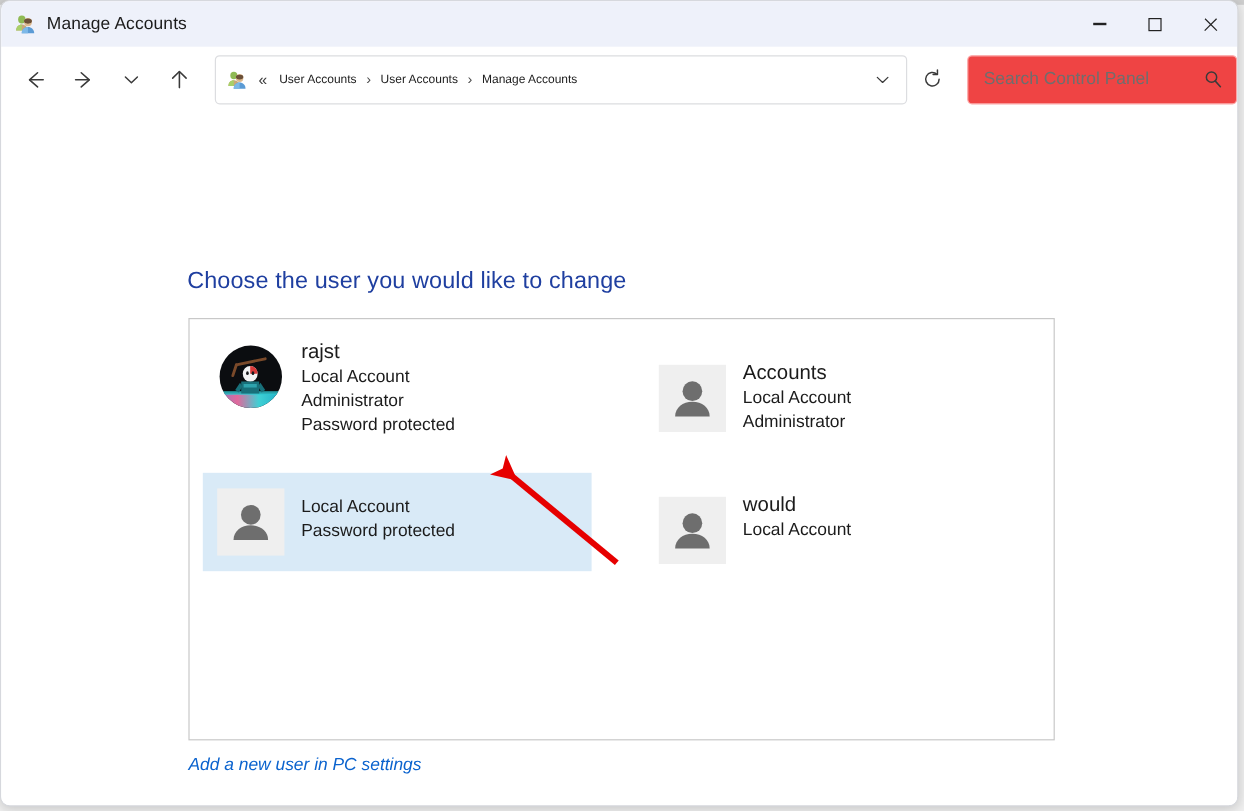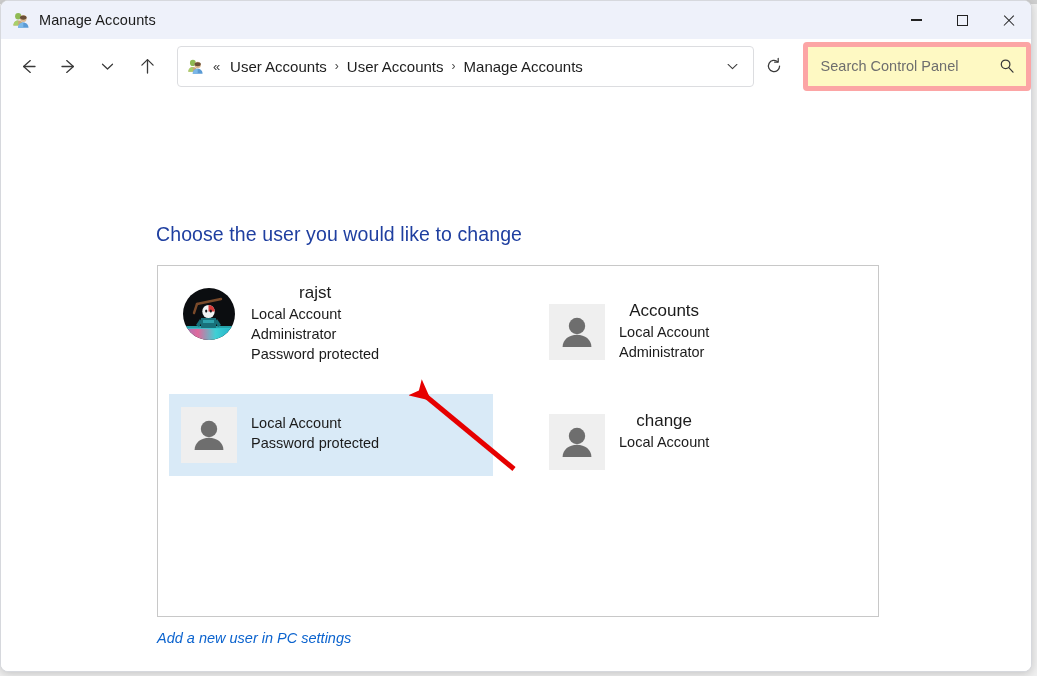--- a/index.html
+++ b/index.html
@@ -146,21 +146,21 @@
     width: 17px; height: 17px;
     flex: none;
   }
   #addr-chevrons {
     margin-left: 9px;
     font-size: 13px;
     color: #3b3b3b;
     letter-spacing: -1px;
   }
   .crumb {
-    font-size: 15px;
+    font-size: 10px;
     color: #1d1d1d;
     padding: 3px 4px;
     border-radius: 3px;
     cursor: default;
     white-space: nowrap;
   }
   #crumb-user1 { margin-left: 7px; }
   .crumb-sep {
     font-size: 12px;
     color: #4a4a4a;
@@ -179,23 +179,23 @@
     width: 32px; height: 32px;
     display: flex; align-items: center; justify-content: center;
     border-radius: 4px;
     cursor: default;
   }
 
   #searchbox {
     margin-left: 15px;
     width: 252px;
     height: 39px;
-    border: 5px solid #fca5a5;
+    border: 1px solid #fca5a5;
     border-radius: 4px;
-    background: #fef9c3;
+    background: #ef4444;
     display: flex;
     align-items: center;
     position: relative;
   }
   #search-input {
     border: 0;
     outline: none;
     background: transparent;
     margin-left: 11px;
     width: 200px;
@@ -261,21 +261,20 @@
   .acct-avatar.photo { background: transparent; }
   .acct-text {
     margin-left: 14px;
     margin-top: -4px;
   }
   .acct-name {
     font-size: 17px;
     color: #1b1b1b;
     line-height: 1.32;
     white-space: nowrap;
-    text-align: center;
   }
   .acct-line {
     font-size: 14.5px;
     color: #1b1b1b;
     line-height: 1.38;
     white-space: nowrap;
   }
 
   
   #account-0 { left: 11px;  top: 10px;  }
@@ -487,21 +486,21 @@
       </div>
 
       <div class="account-item" id="account-3">
         <div class="acct-avatar">
           <svg width="56" height="56" viewBox="0 0 56 56">
             <circle cx="28" cy="22" r="8.2" fill="#6e6e6e"></circle>
             <path d="M13.6 43c0-7.3 6.4-12.2 14.4-12.2S42.4 35.7 42.4 43z" fill="#6e6e6e"></path>
           </svg>
         </div>
         <div class="acct-text">
-          <div class="acct-name">change</div>
+          <div class="acct-name">would</div>
           <div class="acct-line">Local Account</div>
         </div>
       </div>
 
     </div>
 
     <div id="add-user-link">Add a new user in PC settings</div>
   </div>
 
   <svg id="annotation-arrow">

